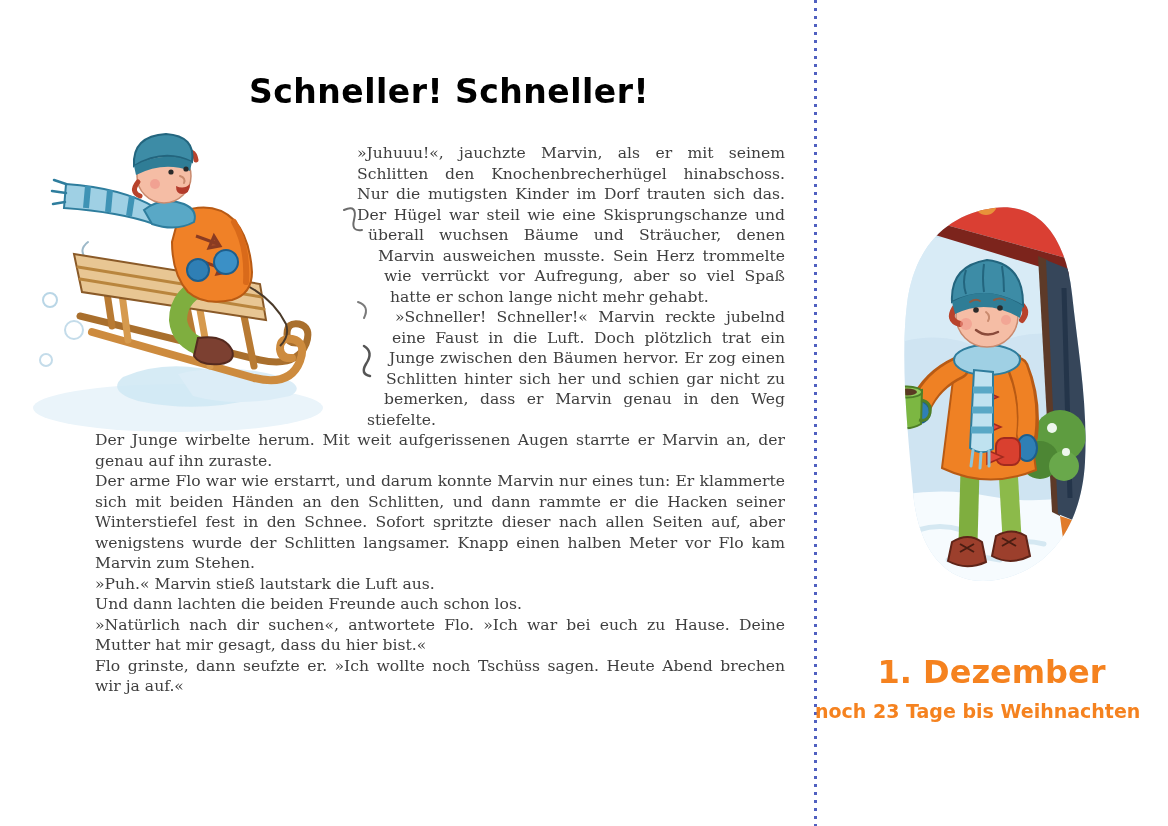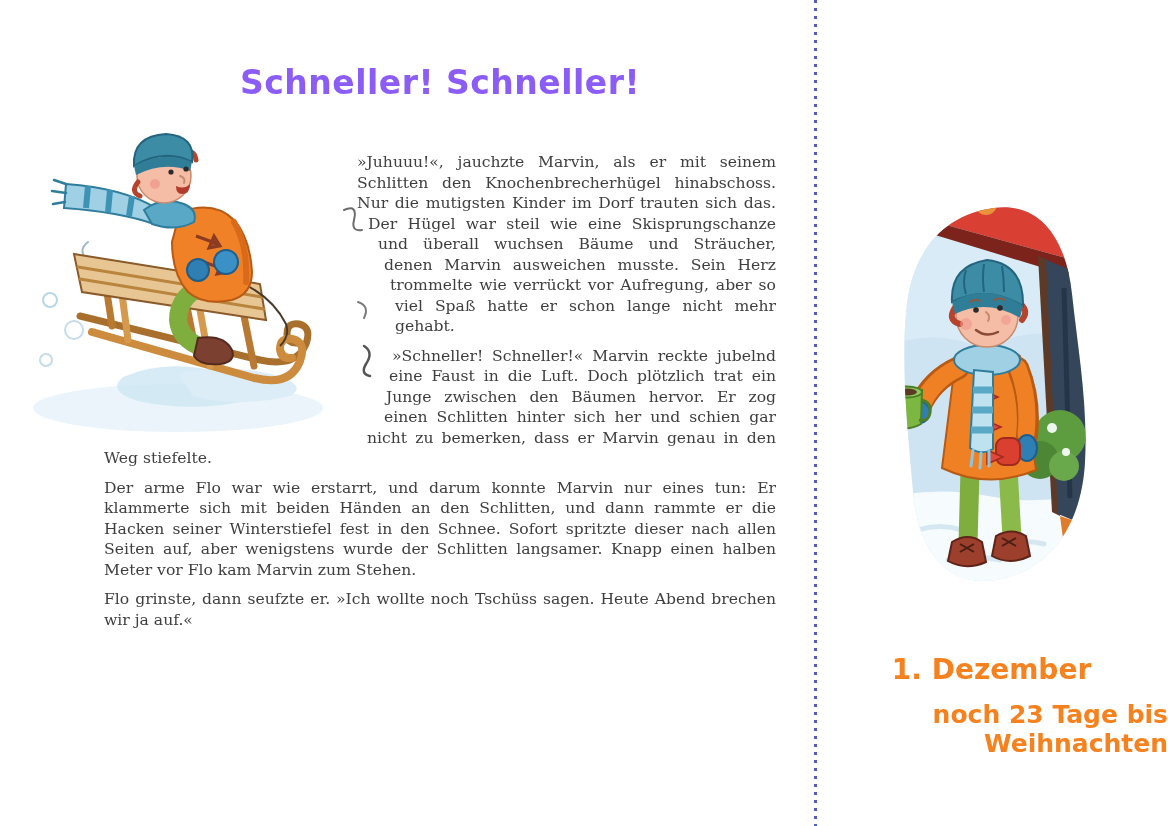--- a/index.html
+++ b/index.html
@@ -3,46 +3,46 @@
 <meta charset="utf-8">
 <style>
   html,body{margin:0;padding:0;}
   body{
     width:1168px;height:826px;background:#ffffff;overflow:hidden;position:relative;
     font-family:"DejaVu Serif", serif;
   }
   .spread{position:absolute;inset:0;}
   
   .title{
-    position:absolute;left:95px;top:63px;width:690px;margin:0;
+    position:absolute;left:95px;top:63px;width:690px;margin:9px;
     text-align:center;font-family:"DejaVu Sans", sans-serif;font-weight:bold;
-    font-size:33px;letter-spacing:0.5px;color:#8b5cf6;
+    font-size:33px;letter-spacing:0.5px;color:#000000;
   }
   .illu-left{position:absolute;left:28px;top:124px;width:352px;height:312px;}
   .text-col{
     position:absolute;left:95px;top:143px;width:690px;
     font-size:15.6px;line-height:20.5px;color:#3e3e3e;
     text-align:justify;hyphens:manual;
   }
-  .text-col p{margin:9px;padding:0;}
+  .text-col p{margin:0;padding:0;}
   .sp{float:left;clear:left;}
   
   .divider{
     position:absolute;left:814px;top:0;width:3px;height:826px;
     background-image:repeating-linear-gradient(to bottom,#5060c0 0px,#5060c0 3px,transparent 3px,transparent 8px);
   }
   
   .illu-right{position:absolute;left:888px;top:198px;width:212px;height:390px;}
   .date-heading{
     position:absolute;left:815px;top:653px;width:353px;text-align:center;
-    font-family:"DejaVu Sans", sans-serif;font-weight:bold;font-size:28px;color:#f5821f;
+    font-family:"DejaVu Sans", sans-serif;font-weight:bold;font-size:32px;color:#f5821f;
   }
   .countdown{
-    position:absolute;left:815px;top:700px;width:353px;text-align:right;
-    font-family:"DejaVu Sans", sans-serif;font-weight:bold;font-size:25px;color:#f5821f;
+    position:absolute;left:815px;top:700px;width:353px;text-align:left;
+    font-family:"DejaVu Sans", sans-serif;font-weight:bold;font-size:19px;color:#f5821f;
   }
 </style>
 </head>
 <body>
 
 <div class="spread">
 
   <section>
     <h1 class="title">Schneller! Schneller!</h1>
 
@@ -116,21 +116,25 @@
       <div class="sp" style="height:20.5px;width:289px"></div>
       <div class="sp" style="height:20.5px;width:295px"></div>
       <div class="sp" style="height:20.5px;width:300px"></div>
       <div class="sp" style="height:20.5px;width:297px"></div>
       <div class="sp" style="height:20.5px;width:294px"></div>
       <div class="sp" style="height:20.5px;width:291px"></div>
       <div class="sp" style="height:20.5px;width:289px"></div>
       <div class="sp" style="height:20.5px;width:272px"></div>
       <p>»Juhuuu!«, jauchzte Marvin, als er mit seinem Schlitten den Knochenbrecherhügel hinabschoss. Nur die mutigsten Kinder im Dorf trauten sich das. Der Hügel war steil wie eine Ski­sprungschanze und überall wuchsen Bäume und Sträucher, denen Marvin ausweichen musste. Sein Herz trommelte wie verrückt vor Aufregung, aber so viel Spaß hatte er schon lange nicht mehr gehabt.</p>
       <p>»Schneller! Schneller!« Marvin reckte jubelnd eine Faust in die Luft. Doch plötzlich trat ein Junge zwischen den Bäumen hervor. Er zog einen Schlitten hinter sich her und schien gar nicht zu bemerken, dass er Marvin ge­nau in den Weg stiefelte.</p>
+      <p>Der Junge wirbelte herum. Mit weit aufgerissenen Augen starrte er Marvin an, der genau auf ihn zuraste.</p>
       <p>Der arme Flo war wie erstarrt, und darum konnte Marvin nur eines tun: Er klammerte sich mit beiden Händen an den Schlitten, und dann rammte er die Hacken seiner Winterstiefel fest in den Schnee. So­fort spritzte dieser nach allen Seiten auf, aber wenigstens wurde der Schlitten langsamer. Knapp einen halben Meter vor Flo kam Marvin zum Stehen.</p>
+      <p>»Puh.« Marvin stieß lautstark die Luft aus.</p>
+      <p>Und dann lachten die beiden Freunde auch schon los.</p>
+      <p>»Natürlich nach dir suchen«, antwortete Flo. »Ich war bei euch zu Hause. Deine Mutter hat mir gesagt, dass du hier bist.«</p>
       <p>Flo grinste, dann seufzte er. »Ich wollte noch Tschüss sagen. Heute Abend brechen wir ja auf.«</p>
     </div>
   </section>
 
   <div class="divider"></div>
 
   <section>
 
     <div class="illu-right">
       <svg width="212" height="390" viewBox="0 0 212 390" xmlns="http://www.w3.org/2000/svg">

